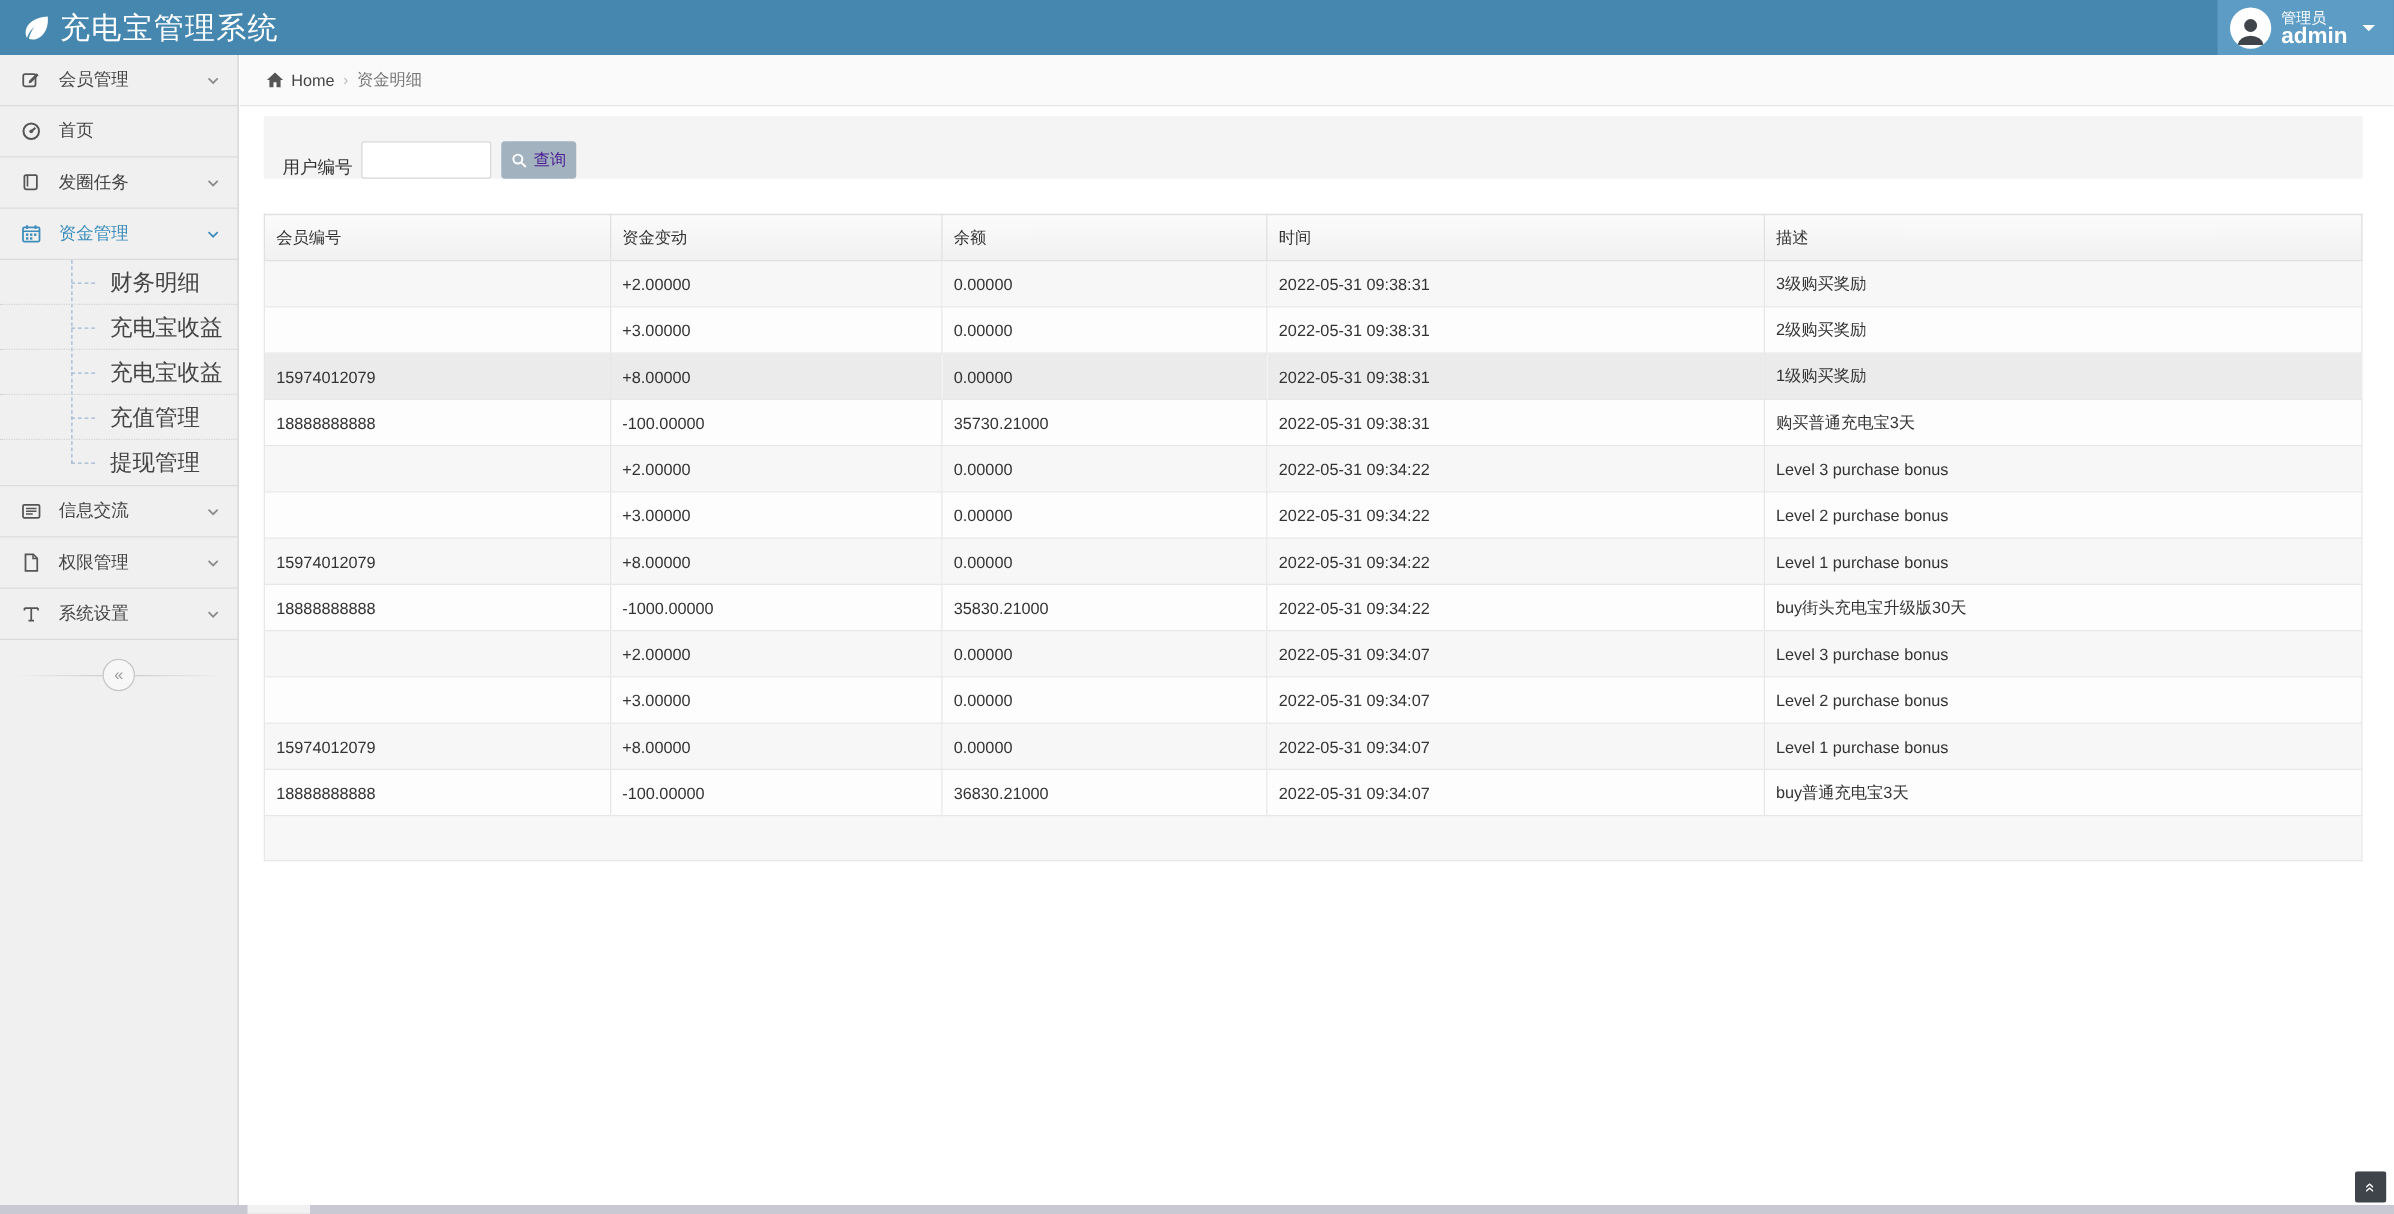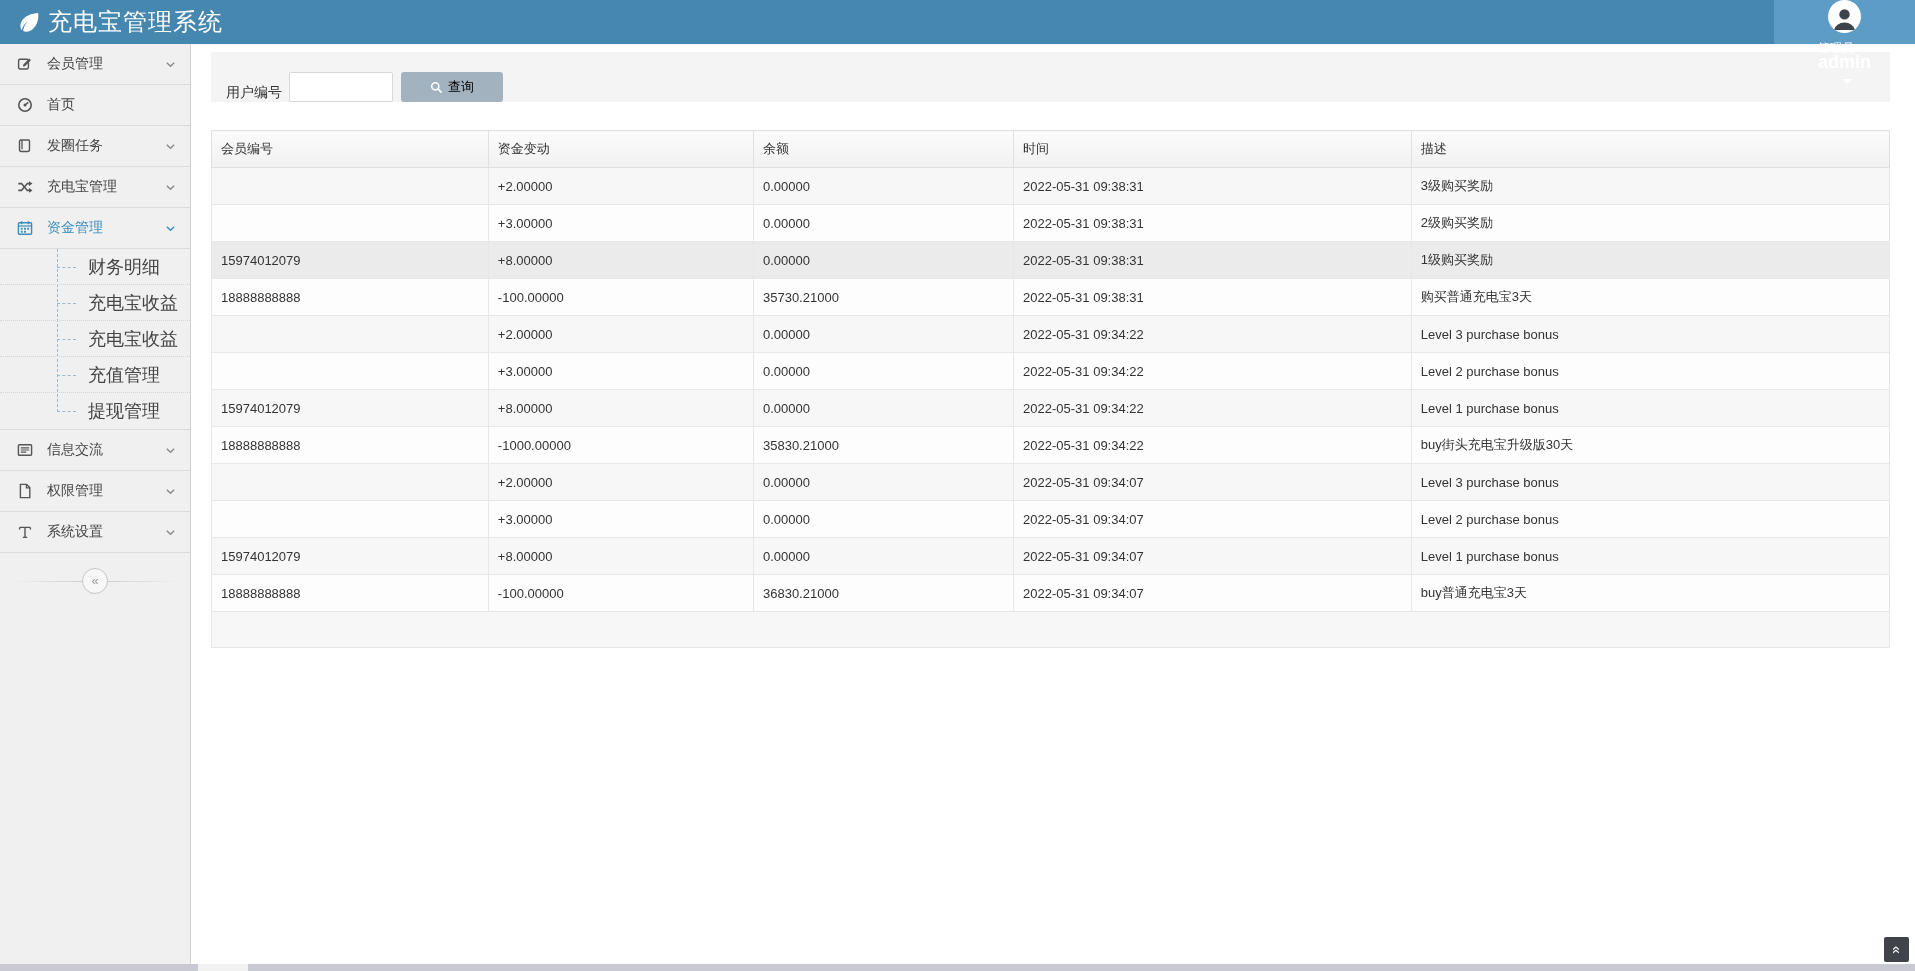--- a/index.html
+++ b/index.html
@@ -5,21 +5,21 @@
   * { margin:0; padding:0; box-sizing:border-box; }
   html,body { width:1915px; height:971px; overflow:hidden; background:#fff;
     font-family:"Liberation Sans","DejaVu Sans",sans-serif; }
 
   
   .hdr { position:fixed; left:0; top:0; width:1915px; height:44px; background:#4587af; z-index:20;
     display:flex; align-items:center; }
   .brand { display:flex; align-items:center; gap:7px; padding-left:17px; color:#fff; cursor:pointer; }
   .brand-title { font-size:24px; letter-spacing:1px; }
   .user-block { position:absolute; right:0; top:0; height:44px; width:141px; background:#5d9dc5;
-    display:flex; align-items:center; gap:8px; padding:0 10px; color:#fff; cursor:pointer;flex-direction:column; }
+    display:flex; align-items:center; gap:8px; padding:0 10px; color:#fff; cursor:pointer; }
   .avatar { width:33px; height:33px; border-radius:50%; background:#fff; overflow:hidden; flex:0 0 auto;
     display:flex; align-items:flex-end; justify-content:center; }
   .user-names { line-height:14px; font-size:12px; }
   .user-names .uname { font-size:18px; font-weight:bold; }
   .user-caret { width:0; height:0; border-left:5px solid transparent; border-right:5px solid transparent;
     border-top:5px solid #fff; margin-left:4px; }
 
   
   .sidebar { position:fixed; left:0; top:44px; bottom:7px; width:191px; background:#f0f0f0;
     border-right:1px solid #d2d2d2; z-index:10; }
@@ -51,21 +51,21 @@
   .breadcrumb { height:41px; background:#fafafa; border-bottom:1px solid #e7e7e7;
     display:flex; align-items:center; padding-left:21px; font-size:13px; color:#555; gap:7px; }
   .crumb-home { display:flex; align-items:center; gap:6px; color:#444; cursor:pointer; }
   .crumb-sep { color:#b9b9b9; font-size:12px; }
   .crumb-current { color:#777; }
   .content { padding:8px 25px 0 19px; }
   .search-panel { background:#f4f4f5; height:50px; display:flex; align-items:flex-end; padding-left:15px; }
   .search-label { font-size:14px; color:#333; margin-right:7px; }
   .search-input { width:104px; height:30px; border:1px solid #d8d8d8; background:#fff; border-radius:2px;
     padding:0 6px; font-size:13px; outline:none; }
-  .search-btn { margin-left:8px; height:30px; padding:0 29px; background:#a2b2be; color:#000000; border:none;
+  .search-btn { margin-left:8px; height:30px; padding:0 8px; background:#a2b2be; color:#4c1d95; border:none;
     border-radius:3px; font-size:13px; display:inline-flex; align-items:center; gap:5px; cursor:pointer; }
 
   table.grid { width:100%; margin-top:28px; border-collapse:collapse; font-size:13px; color:#333;
     table-layout:fixed; }
   .grid th { height:37px; font-weight:normal; text-align:left; padding:0 9px; color:#333;
     background:linear-gradient(#fbfbfb,#f1f1f1); border:1px solid #e0e0e0; }
   .grid td { height:37px; padding:0 9px; border:1px solid #e7e7e7; background:#fdfdfd;
     overflow:hidden; white-space:nowrap; }
   .grid tbody tr:nth-child(odd) td { background:#f7f7f7; }
   .grid tbody tr.row-hover td { background:#ebebeb; }
@@ -139,35 +139,20 @@
             <path d="M5 2.2v9" stroke="currentColor" stroke-width="1.3"></path>
           </svg>
         </span>
         <span class="mi-label">发圈任务</span>
         <span class="mi-caret">
           <svg viewBox="0 0 12 12" width="11" height="11">
             <path d="M2 4l4 4 4-4" fill="none" stroke="currentColor" stroke-width="1.5"></path>
           </svg>
         </span>
       </div>
-      <div class="menu-item">
-        <span class="mi-icon">
-          <svg viewBox="0 0 16 16">
-            <path d="M1.3 4.6h3.2l5.8 6.8h2.3" fill="none" stroke="currentColor" stroke-width="1.6"></path>
-            <path d="M1.3 11.4h3.2l5.8-6.8h2.3" fill="none" stroke="currentColor" stroke-width="1.6"></path>
-            <path d="M12 2.3l3.5 2.3L12 6.9zM12 9.1l3.5 2.3L12 13.7z" fill="currentColor"></path>
-          </svg>
-        </span>
-        <span class="mi-label">充电宝管理</span>
-        <span class="mi-caret">
-          <svg viewBox="0 0 12 12" width="11" height="11">
-            <path d="M2 4l4 4 4-4" fill="none" stroke="currentColor" stroke-width="1.5"></path>
-          </svg>
-        </span>
-      </div>
       <div class="menu-item active">
         <span class="mi-icon">
           <svg viewBox="0 0 16 16">
             <rect x="1.4" y="2.8" width="13.2" height="11.4" rx="1" fill="none" stroke="currentColor" stroke-width="1.4"></rect>
             <path d="M1.4 6h13.2" stroke="currentColor" stroke-width="1.2"></path>
             <path d="M4.6 1.2v3M11.4 1.2v3" stroke="currentColor" stroke-width="1.5"></path>
             <g fill="currentColor">
               <rect x="3.8" y="7.8" width="1.9" height="1.9"></rect>
               <rect x="7" y="7.8" width="1.9" height="1.9"></rect>
               <rect x="10.2" y="7.8" width="1.9" height="1.9"></rect>
@@ -231,20 +216,32 @@
           </svg>
         </span>
       </div>
     </nav>
   <div class="collapse-wrap">
     <div class="collapse-btn">«</div>
   </div>
 </aside>
 
 <div class="main">
+  <div class="breadcrumb">
+    <span class="crumb-home">
+      <span style="display:inline-flex;">
+        <svg width="14" height="14" viewBox="0 0 16 16">
+            <path fill="#555" d="M8 1.2.6 8h2.3v6.6h3.7V10h2.8v4.6h3.7V8h2.3z"></path>
+          </svg>
+      </span>
+      <span>Home</span>
+    </span>
+    <span class="crumb-sep">›</span>
+    <span class="crumb-current">资金明细</span>
+  </div>
 
   <div class="content">
     <div class="search-panel">
       <span class="search-label">用户编号</span>
       <input class="search-input" type="text" value="" style="">
       <button class="search-btn">
         <span style="display:inline-flex;">
           <svg width="13" height="13" viewBox="0 0 16 16">
               <circle cx="6.5" cy="6.5" r="4.4" fill="none" stroke="#fff" stroke-width="1.9"></circle>
               <path d="M10 10l4.3 4.3" stroke="#fff" stroke-width="1.9"></path>

